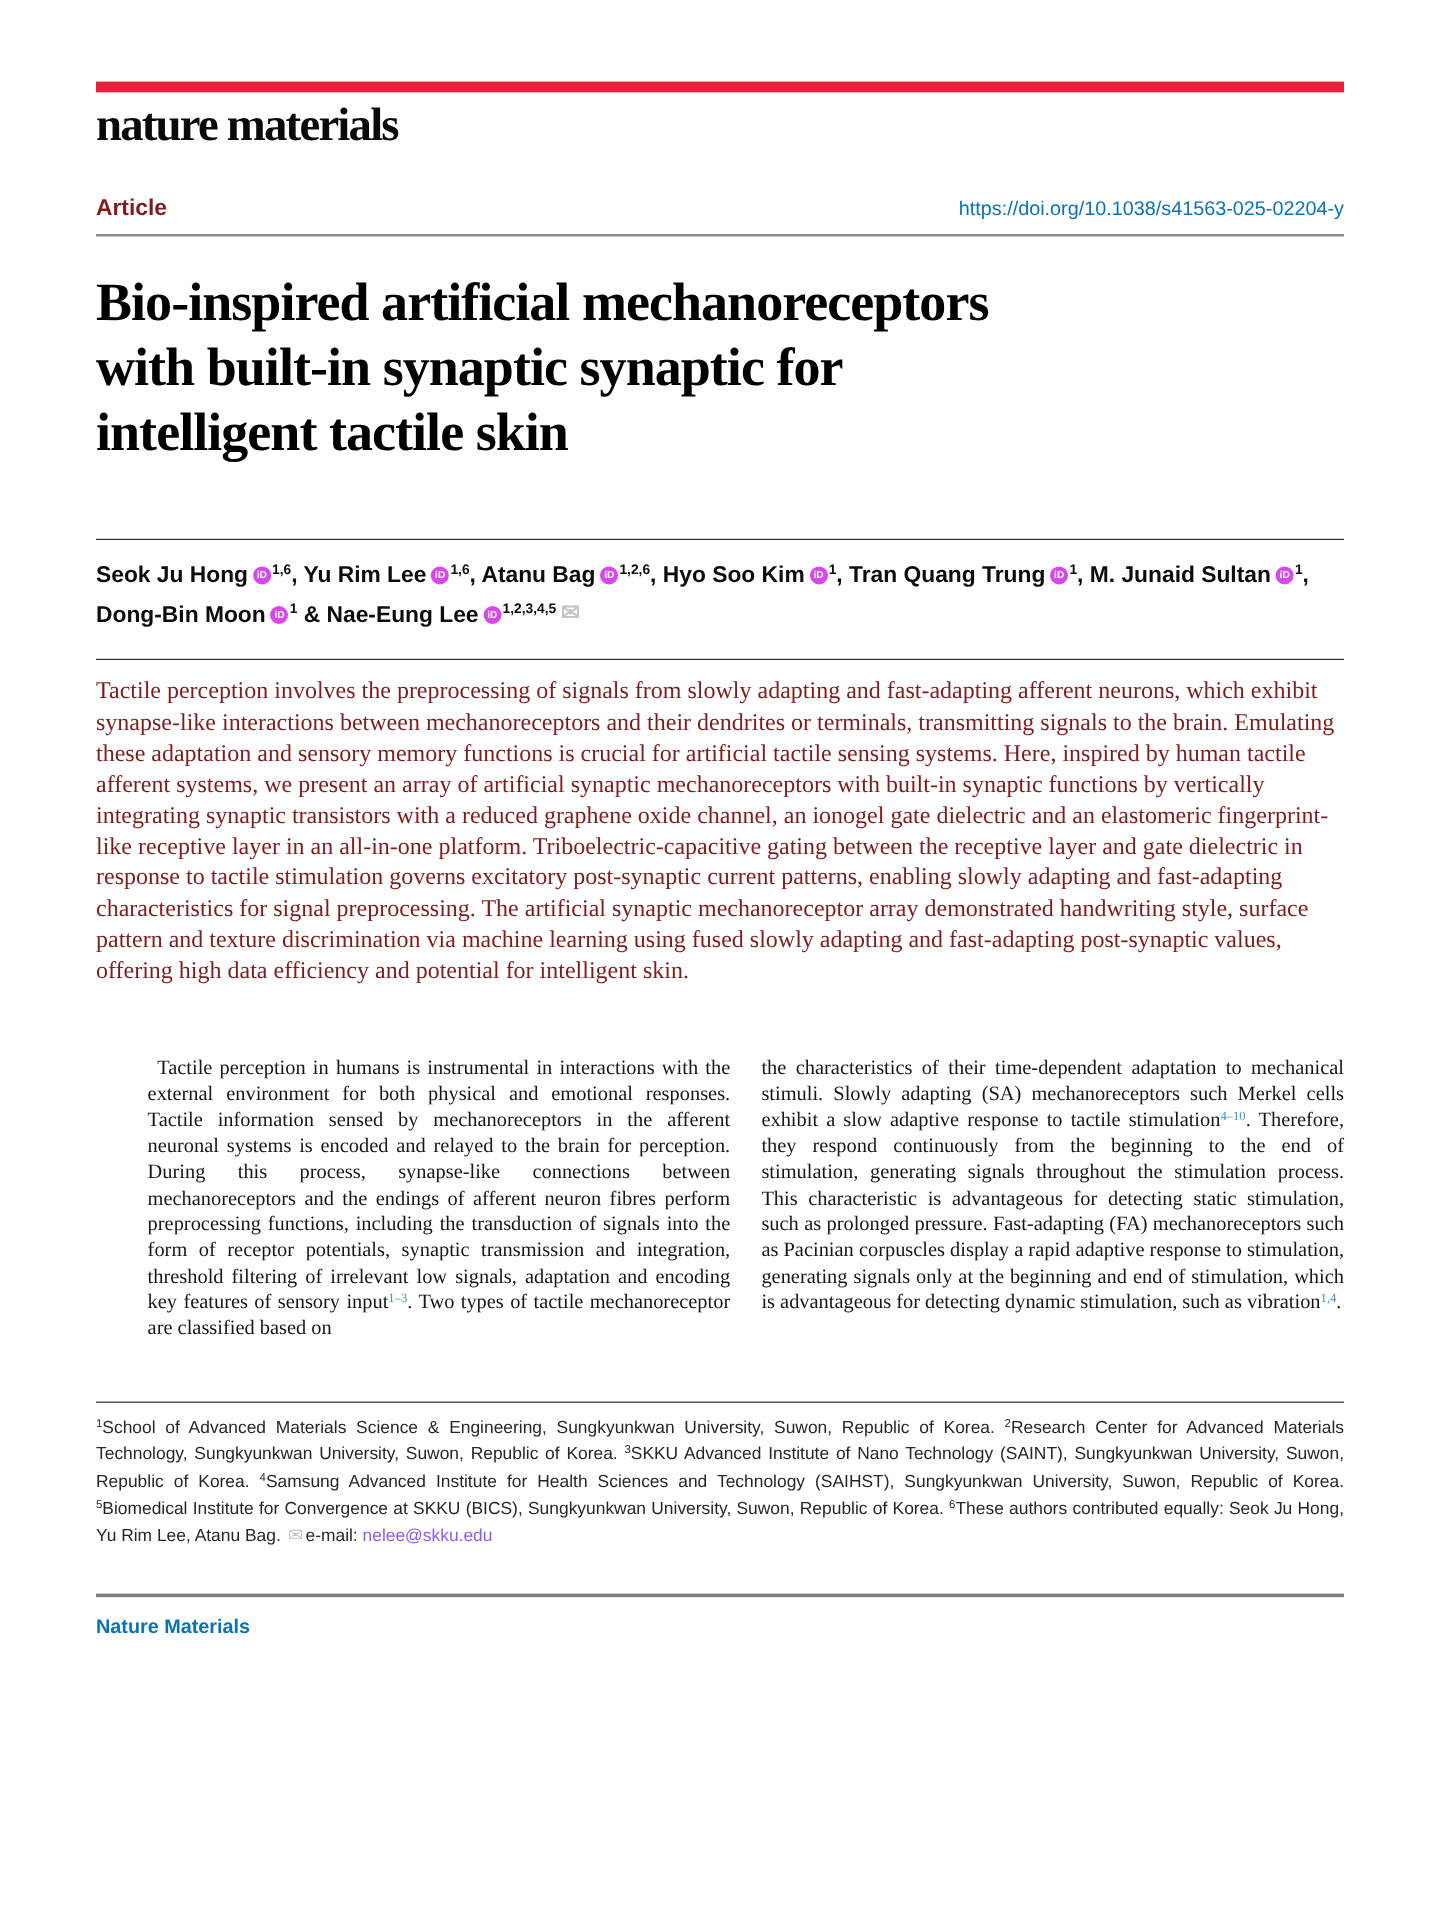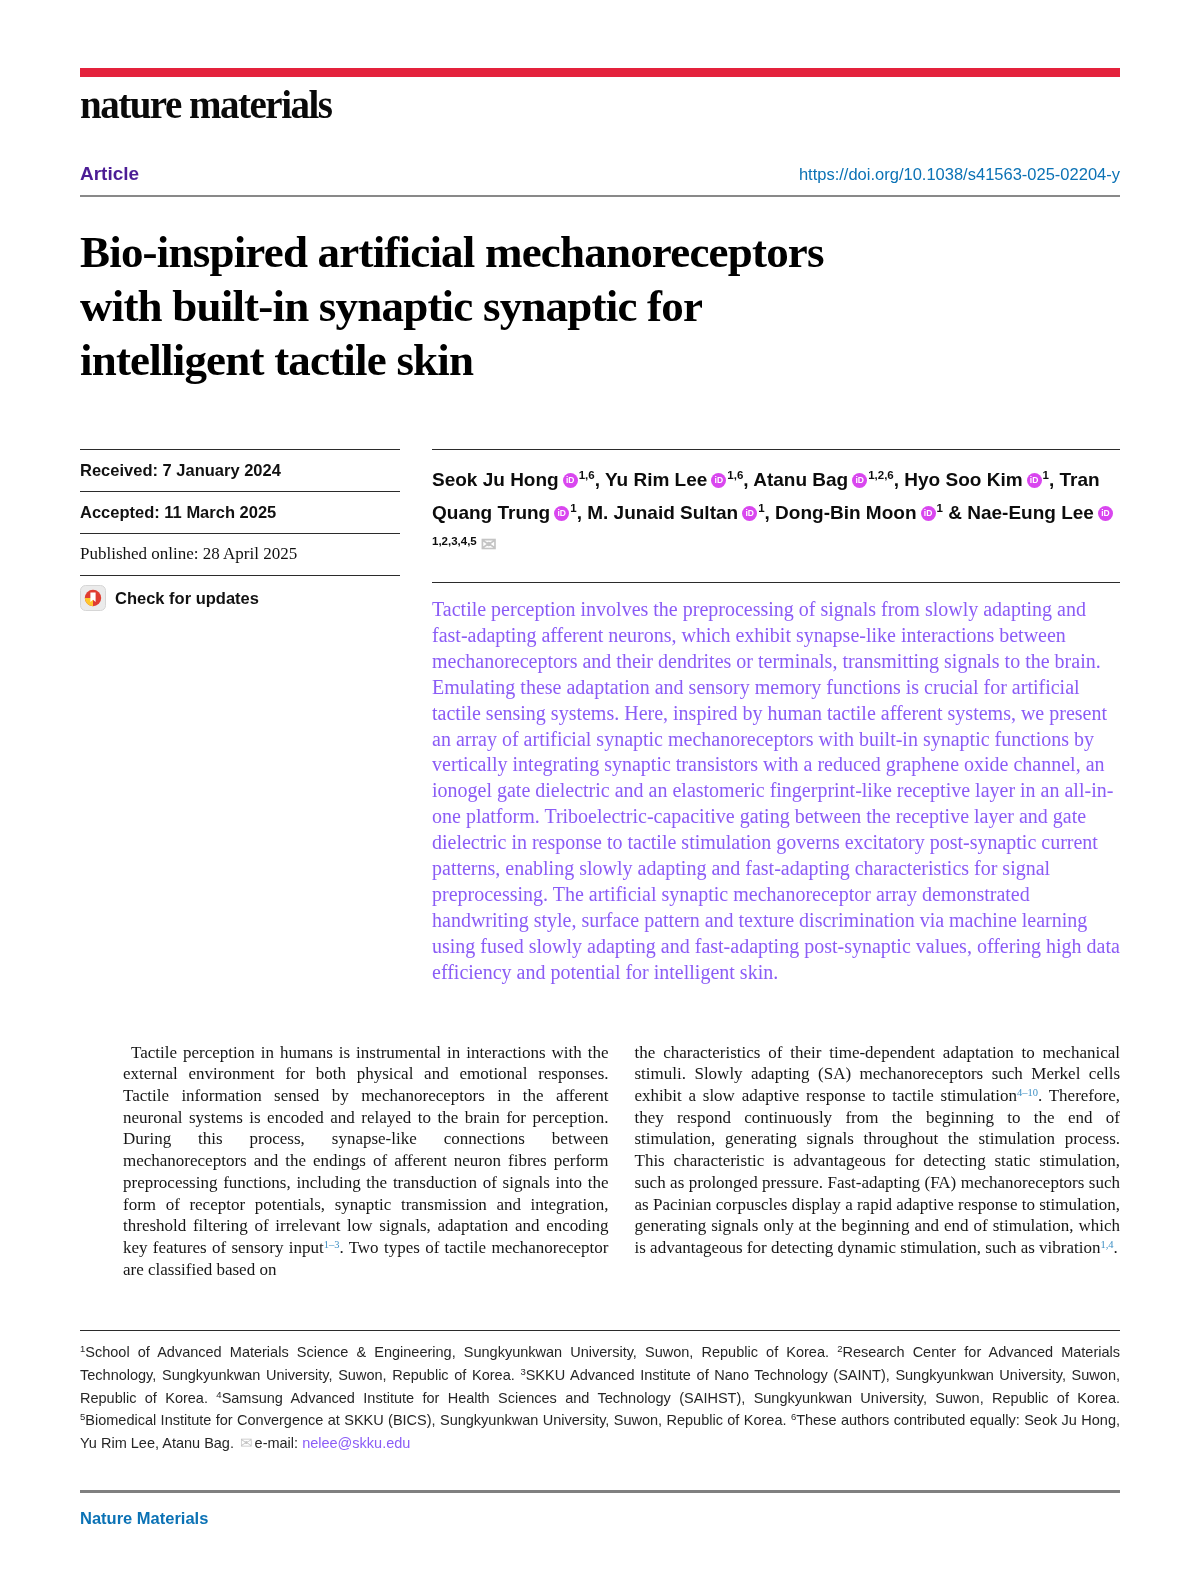--- a/index.html
+++ b/index.html
@@ -16,21 +16,21 @@
   .redbar { height: 9px; background: #e4223c; margin-top: 68px; }
   .journal-logo {
     font-family: "Liberation Serif", serif;
     font-weight: 700; font-size: 39px; letter-spacing: -1.5px;
     color: #0a0a0a; margin-top: 6px; line-height: 44px;
   }
   .article-row {
     display: flex; justify-content: space-between; align-items: baseline;
     margin-top: 36px; padding-bottom: 10px; border-bottom: 2px solid #898989;
   }
-  .article-label { font-weight: 700; font-size: 19px; color: #4c1d95; }
+  .article-label { font-weight: 700; font-size: 19px; color: #7f1d1d; }
   .doi-link { font-size: 16.5px; color: #0b72b5; text-decoration: none; }
 
   
   .paper-title {
     font-family: "Liberation Serif", serif; font-weight: 700;
     font-size: 45px; line-height: 54px; letter-spacing: -0.8px;
     color: #000; margin-top: 28px;
   }
 
   
@@ -60,21 +60,21 @@
     background: #d946ef; color: #fff; font-size: 8.5px; font-weight: 700;
     text-align: center; line-height: 15px; margin: 0 1px 0 4px;
     vertical-align: 3px; font-style: normal; cursor: pointer;
   }
   .asup { font-size: 11.5px; font-weight: 700; color: #0c0c0c; vertical-align: 7px; letter-spacing: 0; }
   .envelope { color: #c4c4c4; font-size: 19px; margin-left: 4px; vertical-align: 1px; cursor: pointer; }
 
   .abstract-block {
     border-top: 1.5px solid #2b2b2b; padding-top: 14px;
     font-family: "Liberation Serif", serif; font-size: 20px;
-    line-height: 25.9px; color: #8b5cf6; text-align: left;
+    line-height: 25.9px; color: #7f1d1d; text-align: left;
   }
 
   
   .body-row { display: flex; gap: 26px; margin-top: 56px; }
   .body-col {
     flex: 1; min-width: 0;
     font-family: "Liberation Serif", serif; font-size: 17px;
     line-height: 21.7px; color: #161616; text-align: justify;
   }
   .body-col.indent-first { text-indent: 8px; margin-left: 43px; }
@@ -111,34 +111,20 @@
   </div>
 
   <div class="paper-title">
     <div>Bio-inspired artificial mechanoreceptors</div>
     <div>with built-in synaptic synaptic for</div>
     <div>intelligent tactile skin</div>
   </div>
 
   <div class="main-row">
 
-    <div class="meta-col">
-      <div class="meta-item">Received: 7 January 2024</div>
-      <div class="meta-item">Accepted: 11 March 2025</div>
-      <div class="meta-item serif">Published online: 28 April 2025</div>
-      <div class="check-row">
-        <svg class="crossmark" viewBox="0 0 26 26">
-          <rect x="0.5" y="0.5" width="25" height="25" rx="5" fill="#ebebeb" stroke="#d6d6d6" stroke-width="1"></rect>
-          <circle cx="13" cy="13" r="8.2" fill="#e03c31"></circle>
-          <path d="M13 13 L4.8 13 A8.2 8.2 0 0 0 13 21.2 Z" fill="#ffc72c"></path>
-          <path d="M10.4 7.6 h5.2 v9.4 l-2.6,-2.2 l-2.6,2.2 Z" fill="#ffffff"></path>
-        </svg>
-        <span>Check for updates</span>
-      </div>
-    </div>
 
     <div class="right-col">
       <div class="authors-block"><span>Seok Ju Hong</span><span class="orcid">iD</span><sup class="asup">1,6</sup>, <span>Yu Rim Lee</span><span class="orcid">iD</span><sup class="asup">1,6</sup>, <span>Atanu Bag</span><span class="orcid">iD</span><sup class="asup">1,2,6</sup>, <span>Hyo Soo Kim</span><span class="orcid">iD</span><sup class="asup">1</sup>, <span>Tran Quang Trung</span><span class="orcid">iD</span><sup class="asup">1</sup>, <span>M. Junaid Sultan</span><span class="orcid">iD</span><sup class="asup">1</sup>, <span>Dong-Bin Moon</span><span class="orcid">iD</span><sup class="asup">1</sup> &amp; <span>Nae-Eung Lee</span><span class="orcid">iD</span><sup class="asup">1,2,3,4,5</sup><span class="envelope">✉</span></div>
       <div class="abstract-block">Tactile perception involves the preprocessing of signals from slowly adapting and fast-adapting afferent neurons, which exhibit synapse-like interactions between mechanoreceptors and their dendrites or terminals, transmitting signals to the brain. Emulating these adaptation and sensory memory functions is crucial for artificial tactile sensing systems. Here, inspired by human tactile afferent systems, we present an array of artificial synaptic mechanoreceptors with built-in synaptic functions by vertically integrating synaptic transistors with a reduced graphene oxide channel, an ionogel gate dielectric and an elastomeric fingerprint-like receptive layer in an all-in-one platform. Triboelectric-capacitive gating between the receptive layer and gate dielectric in response to tactile stimulation governs excitatory post-synaptic current patterns, enabling slowly adapting and fast-adapting characteristics for signal preprocessing. The artificial synaptic mechanoreceptor array demonstrated handwriting style, surface pattern and texture discrimination via machine learning using fused slowly adapting and fast-adapting post-synaptic values, offering high data efficiency and potential for intelligent skin.</div>
     </div>
 
   </div>
 
   <div class="body-row">
     <div class="body-col indent-first">Tactile perception in humans is instrumental in interactions with the external environment for both physical and emotional responses. Tactile information sensed by mechanoreceptors in the afferent neuronal systems is encoded and relayed to the brain for perception. During this process, synapse-like connections between mechanoreceptors and the endings of afferent neuron fibres perform preprocessing functions, including the transduction of signals into the form of receptor potentials, synaptic transmission and integration, threshold filtering of irrelevant low signals, adaptation and encoding key features of sensory input<sup class="cite">1–3</sup>. Two types of tactile mechanoreceptor are classified based on</div>

